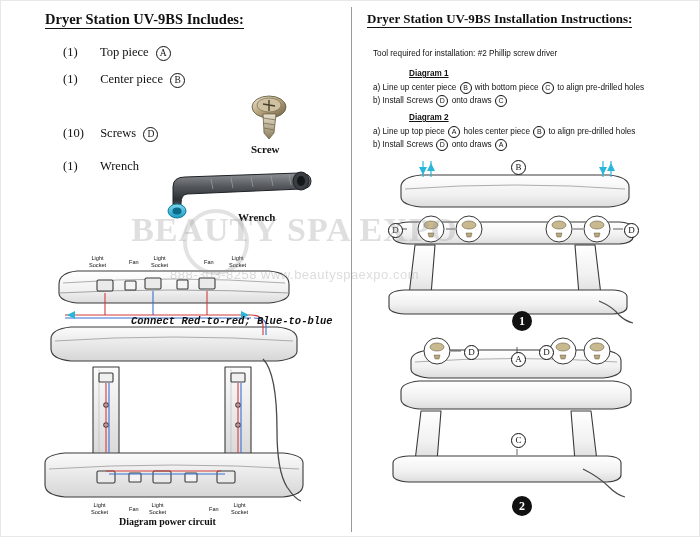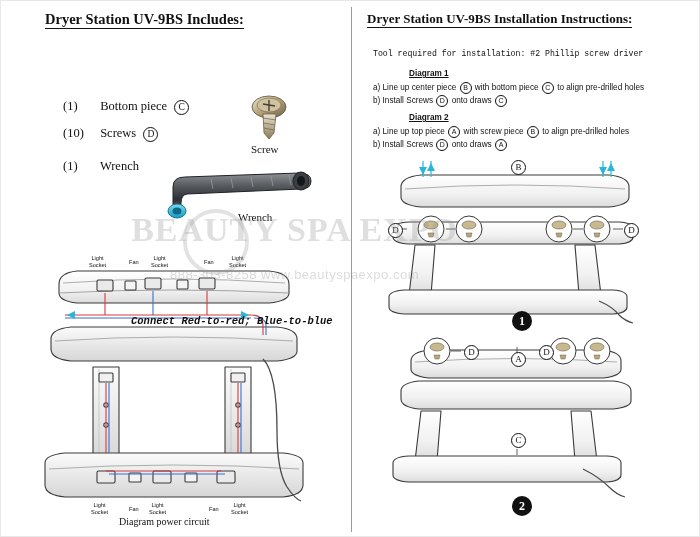--- a/index.html
+++ b/index.html
@@ -121,21 +121,21 @@
     border-radius: 50%;
     font-size: 7px;
     vertical-align: middle;
     margin: 0 1px;
     background: #fff;
   }
   
   .caption {
     position: absolute;
     font-family: "Liberation Serif", serif;
-    font-weight: normal;
+    font-weight: bold;
     font-size: 11px;
     color: #111;
     white-space: nowrap;
   }
   .caption-small {
     position: absolute;
     font-family: "Liberation Sans", sans-serif;
     font-size: 5.6px;
     color: #111;
     text-align: center;
@@ -193,24 +193,29 @@
   <div class="wm-circle"></div>
   <div class="watermark">
     <span>BEAUTY SPA EXPO</span>
     <span class="sub">888-303-8258   www.beautyspaexpo.com</span>
   </div>
 
   <div class="heading" id="title-left">
     <span class="ul">Dryer Station UV-9BS  Includes:</span>
   </div>
 
-  <div class="inc-item" style="left:62px; top:98px;">
+  <div class="inc-item" style="left:62px; top:44px;">
     <span class="qty">(1)</span>
-    <span>Bottom piece</span>
-    <span class="circ">C</span>
+    <span>Top piece</span>
+    <span class="circ">A</span>
+  </div>
+  <div class="inc-item" style="left:62px; top:71px;">
+    <span class="qty">(1)</span>
+    <span>Center piece</span>
+    <span class="circ">B</span>
   </div>
   <div class="inc-item" style="left:62px; top:125px;">
     <span class="qty">(10)</span>
     <span>Screws</span>
     <span class="circ">D</span>
   </div>
   <div class="inc-item" style="left:62px; top:152px;margin-top:6px;">
     <span class="qty">(1)</span>
     <span>Wrench</span>
   </div>
@@ -342,42 +347,42 @@
   <div class="caption-small" style="left:148px; top:501px;">Light<br>Socket</div>
   <div class="caption-small" style="left:208px; top:505px;">Fan</div>
   <div class="caption-small" style="left:230px; top:501px;">Light<br>Socket</div>
 
   <div class="caption" style="left:118px; top:515px; font-size:10px;text-align:right;">Diagram power circuit</div>
 
   <div class="heading" id="title-right" style="font-size:13px;text-align:right;">
     <span class="ul">Dryer Station UV-9BS Installation Instructions:</span>
   </div>
 
-  <div class="instr" style="left:372px; top:48px;font-family:Liberation Mono, monospace;">Tool required for installation: #2 Phillip screw driver</div>
+  <div class="instr" style="left:372px; top:48px;">Tool required for installation: #2 Phillip screw driver</div>
 
   <div class="instr b" style="left:372px; top:68px;">Diagram 1</div>
   <div class="instr" style="left:372px; top:81px;">
     <span>a) Line up center piece</span>
     <span class="mini-circ">B</span>
     <span>with bottom piece</span>
     <span class="mini-circ">C</span>
     <span>to align pre-drilled holes</span>
   </div>
   <div class="instr" style="left:372px; top:94px;">
     <span>b) Install Screws</span>
     <span class="mini-circ">D</span>
     <span>onto draws</span>
     <span class="mini-circ">C</span>
   </div>
 
   <div class="instr b" style="left:372px; top:112px;">Diagram 2</div>
   <div class="instr" style="left:372px; top:125px;">
     <span>a) Line up top piece</span>
     <span class="mini-circ">A</span>
-    <span>with screw piece</span>
+    <span>holes center piece</span>
     <span class="mini-circ">B</span>
     <span>to align pre-drilled holes</span>
   </div>
   <div class="instr" style="left:372px; top:138px;">
     <span>b) Install Screws</span>
     <span class="mini-circ">D</span>
     <span>onto draws</span>
     <span class="mini-circ">A</span>
   </div>
 

